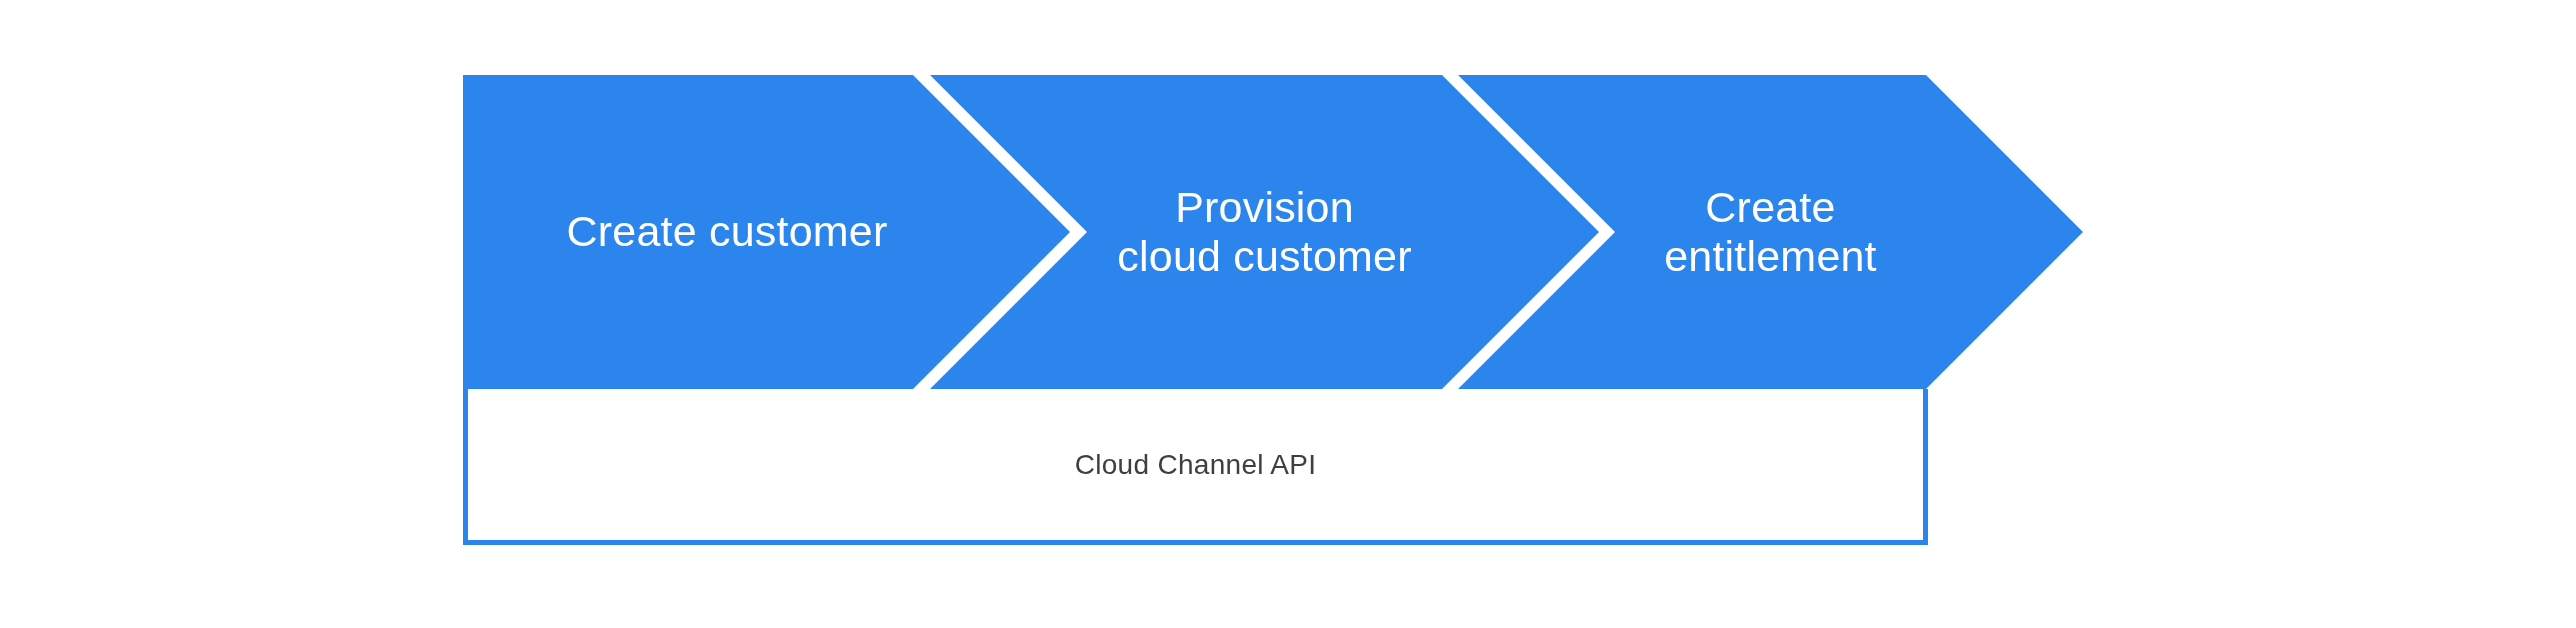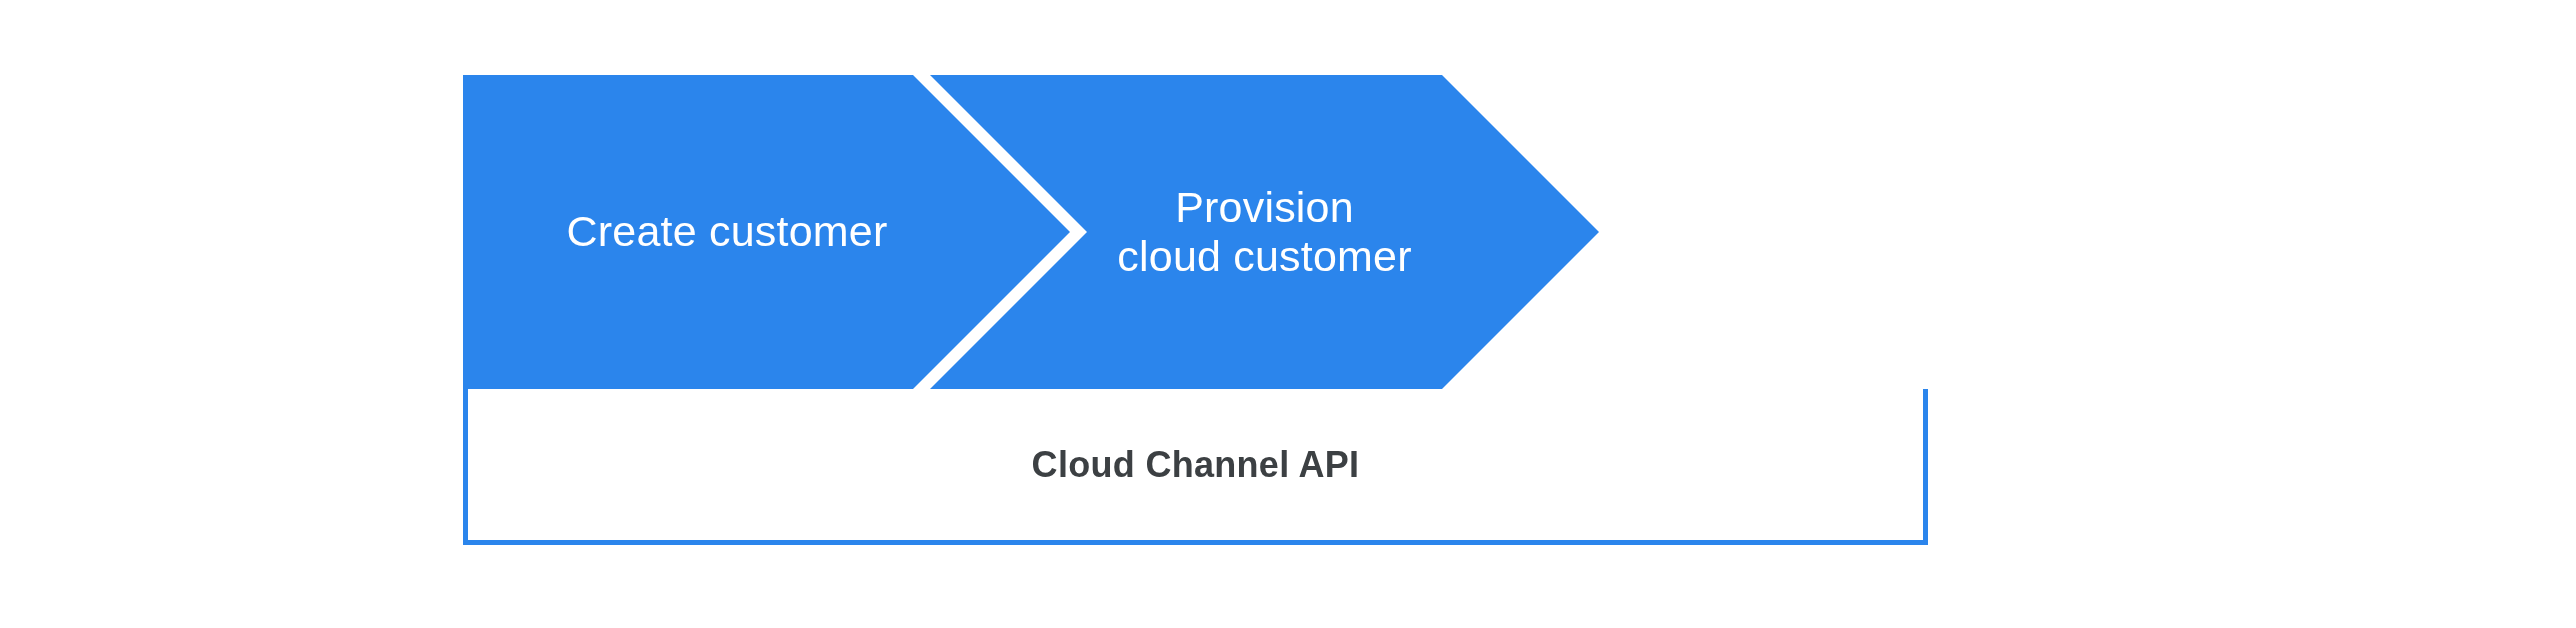--- a/index.html
+++ b/index.html
@@ -75,41 +75,45 @@
     height: 156px;
     background: var(--box-bg);
     border: 5.2px solid var(--box-border);
     border-top: 0;
     display: flex;
     align-items: center;
     justify-content: center;
   }
   .api-label {
     color: var(--box-text);
-    font-size: 36px;
-    font-weight: bold;
+    font-size: 28px;
+    font-weight: normal;
     letter-spacing: 0.3px;
   }
 </style>
 </head>
 <body>
 
 <div class="canvas">
 
   <div class="flow">
 
     <div class="chev seg1">
       <span class="chev-label">Create customer</span>
     </div>
 
     <div class="chev seg2">
       <span class="chev-label">Provision
 cloud customer</span>
     </div>
 
+    <div class="chev seg3">
+      <span class="chev-label">Create
+entitlement</span>
+    </div>
 
   </div>
 
   <div class="api-box">
     <span class="api-label">Cloud Channel API</span>
   </div>
 
 </div>
 
 

